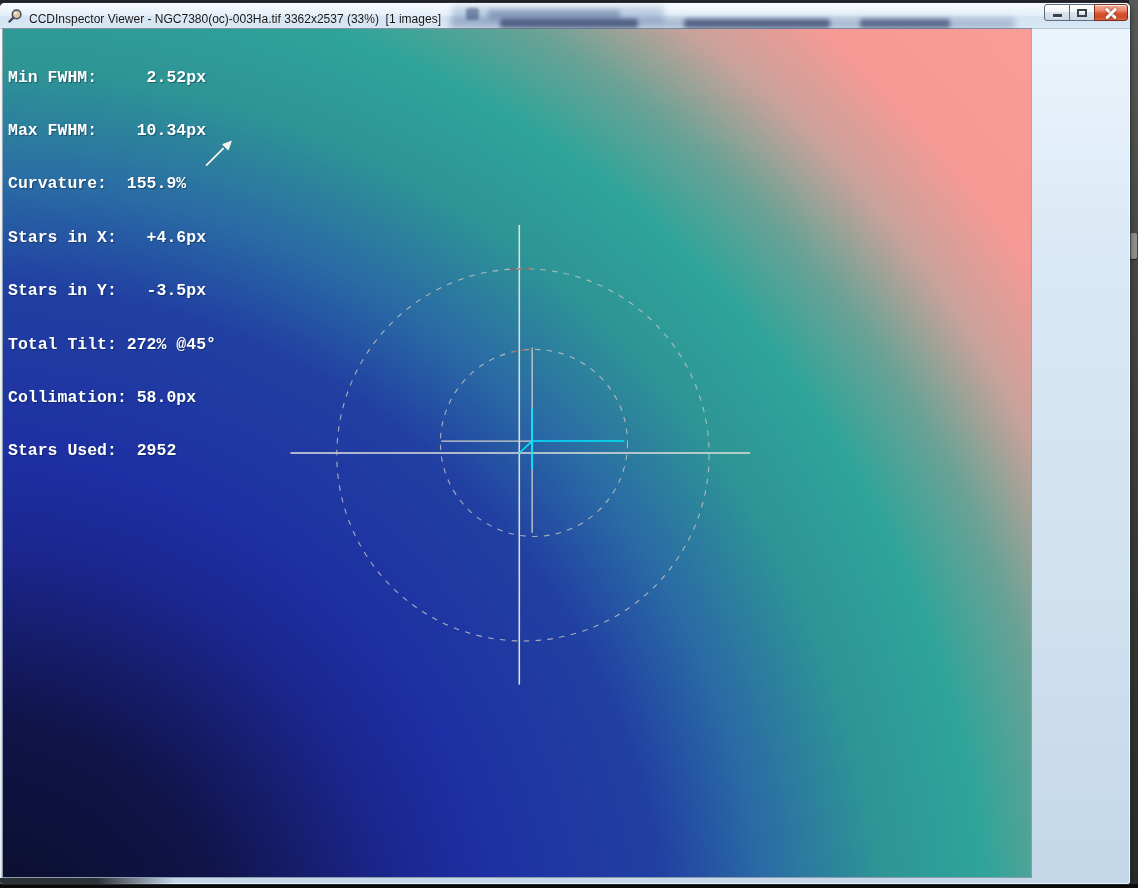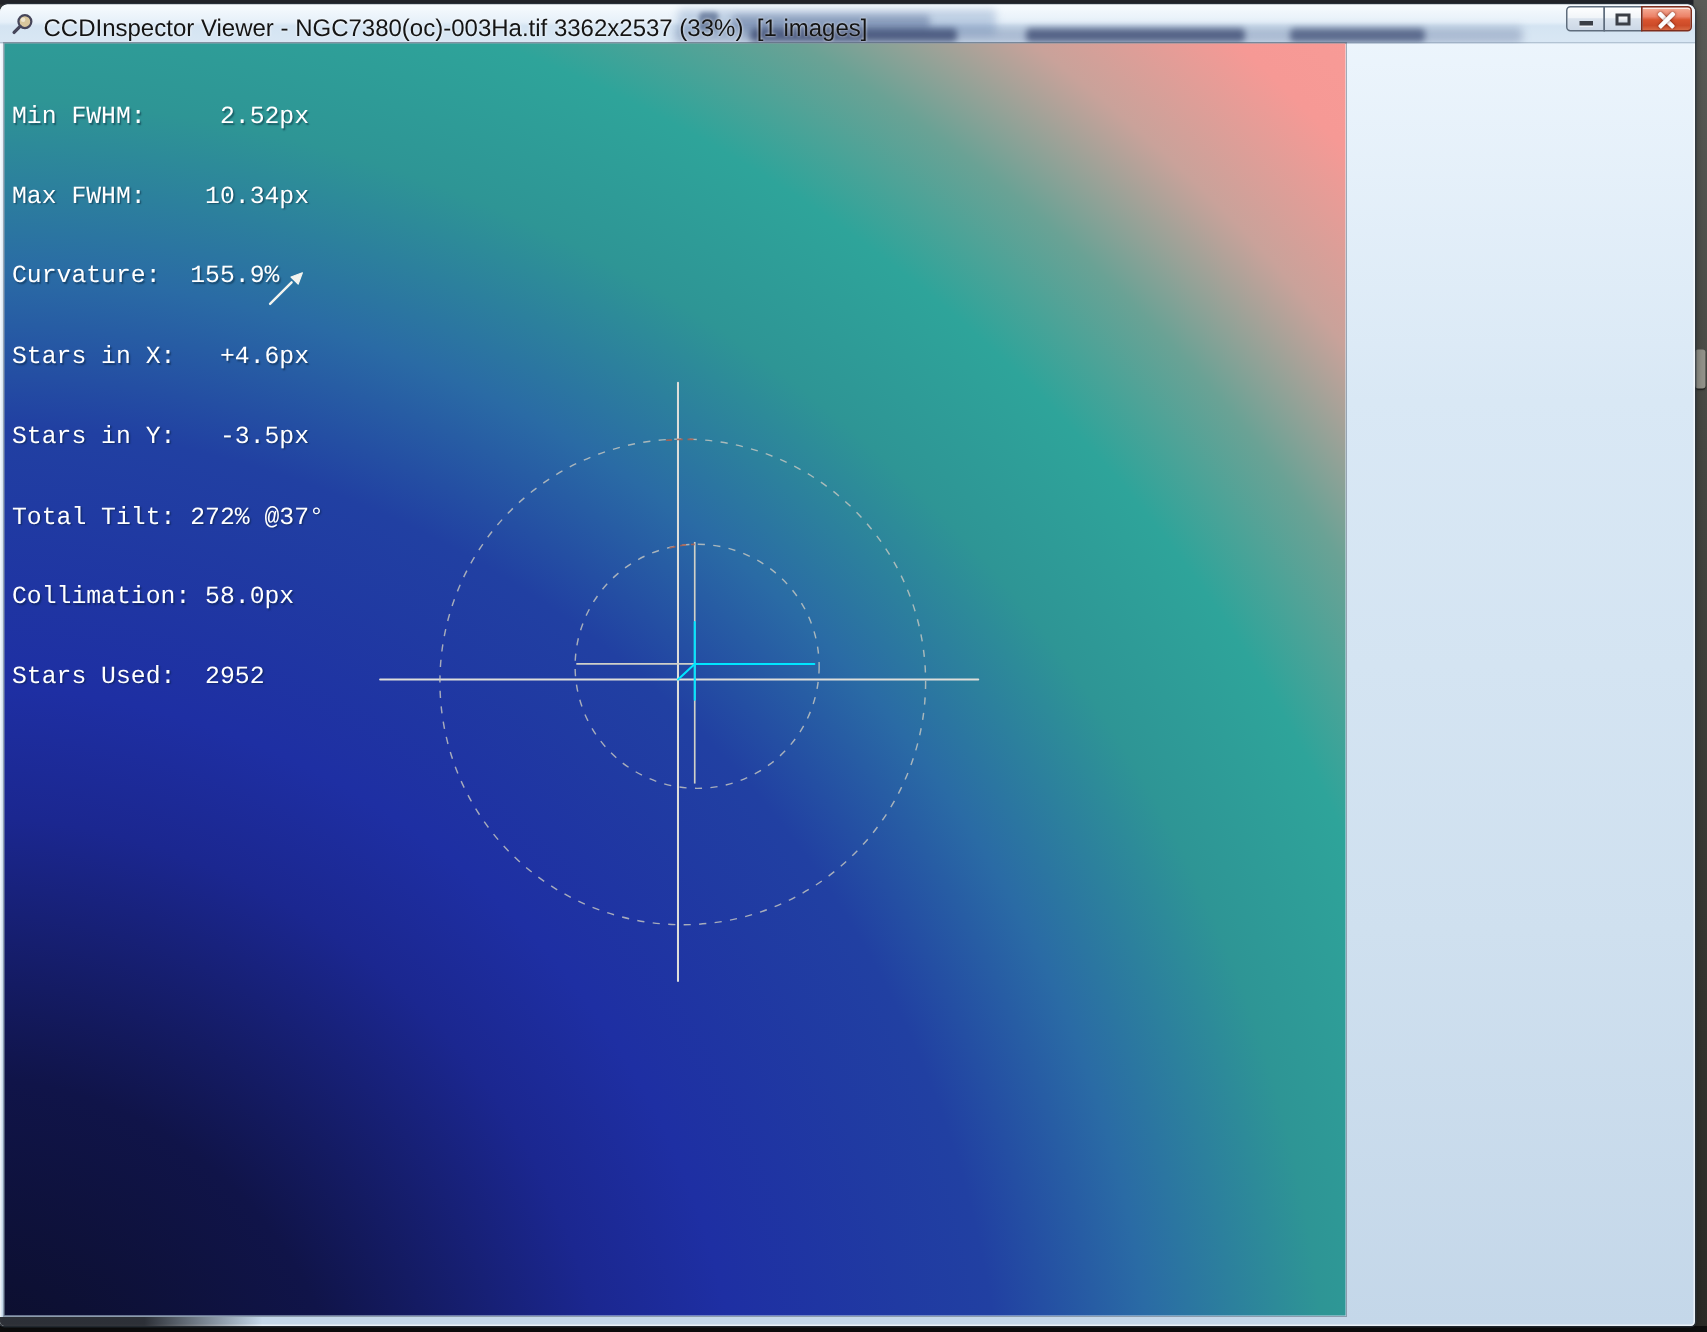--- a/index.html
+++ b/index.html
@@ -25,56 +25,56 @@
   .blob{position:absolute;border-radius:3px;}
   .b1{left:452px;top:3px;width:212px;height:17px;background:rgba(125,155,195,.40);filter:blur(3px);}
   .b2{left:466px;top:5px;width:13px;height:12px;background:rgba(55,75,115,.55);filter:blur(1.5px);}
   .b3{left:488px;top:7px;width:132px;height:9px;background:rgba(95,115,155,.50);filter:blur(2.5px);}
   .b4{left:450px;top:15px;width:565px;height:11px;background:rgba(40,60,110,.25);filter:blur(3px);}
   .b5{left:500px;top:16px;width:138px;height:9px;background:rgba(28,42,85,.60);filter:blur(2px);}
   .b6{left:684px;top:16px;width:146px;height:9px;background:rgba(28,42,85,.60);filter:blur(2px);}
   .b7{left:860px;top:16px;width:90px;height:9px;background:rgba(28,42,85,.55);filter:blur(2px);}
 
   .app-icon{position:absolute;left:7px;top:5px;width:16px;height:16px;}
-  .title-text{position:absolute;left:29px;top:4px;height:26px;line-height:25px;font-size:16px;color:#141414;
+  .title-text{position:absolute;left:29px;top:4px;height:26px;line-height:25px;font-size:12px;color:#141414;
     white-space:pre;text-shadow:0 0 2px rgba(255,255,255,.9);}
 
   .caption-buttons{position:absolute;right:2px;top:1px;height:17px;display:flex;}
   .cap-btn{position:relative;height:17px;border:1px solid #5f6d7d;box-sizing:border-box;
     box-shadow:inset 0 1px 0 rgba(255,255,255,.75);display:flex;align-items:center;justify-content:center;}
   .btn-min{width:26px;border-radius:3px 0 0 3px;
     background:linear-gradient(180deg,#ffffff 0%,#f1f5f9 45%,#dbe4ee 50%,#ccd8e6 100%);}
   .btn-max{width:26px;margin-left:-1px;
     background:linear-gradient(180deg,#ffffff 0%,#f1f5f9 45%,#dbe4ee 50%,#ccd8e6 100%);}
   .btn-close{width:34px;margin-left:-1px;border-color:#7e2d1c;border-radius:0 3px 3px 0;
     background:linear-gradient(180deg,#f6b09a 0%,#ec8268 40%,#d9542f 55%,#cc4b28 80%,#d86a45 100%);}
   .glyph-min{display:block;width:9px;height:3px;background:#3b3f46;margin-top:6px;box-shadow:0 1px 0 rgba(255,255,255,.6);}
   .glyph-max{display:block;width:10px;height:8px;border:2px solid #3b3f46;background:linear-gradient(#ffffff,#cfd8e2);box-sizing:border-box;}
   .glyph-close{position:relative;width:14px;height:12px;display:block;}
   .glyph-close i{position:absolute;left:0;top:5px;width:14px;height:2.6px;background:#fdfdfd;border-radius:1px;
     box-shadow:0 0 2px rgba(90,25,10,.85);}
   .xb1{transform:rotate(45deg);}
   .xb2{transform:rotate(-45deg);}
 
   
-  .client{position:absolute;left:3px;top:26px;width:894px;height:848px;overflow:hidden;
+  .client{position:absolute;left:3px;top:26px;width:1028px;height:848px;overflow:hidden;
     box-shadow:0 0 0 1px rgba(70,85,100,.45);
     background:radial-gradient(circle 1450px at -30px 950px,
       var(--c-navy,#0a0c1f) 0%,
       var(--c-deep-blue,#101449) 18%,
       #1b2790 30%,
       var(--c-royal,#1e2fa3) 36%,
       #2140a2 48%,
       #2a6ba5 55%,
       var(--c-teal,#2e9595) 63%,
       var(--c-green-teal,#2ea49a) 70%,
       var(--c-sage,#6aa295) 76%,
       var(--c-gray-pink,#c9a29a) 82%,
       var(--c-pink,#f69995) 88%,
-      #fb9e9a 100%);}
+      #fb9e9a 100%);font-weight:bold;}
   .overlay{position:absolute;left:0;top:0;width:100%;height:100%;}
   .l-main{stroke:var(--ov-line,#dededa);stroke-width:1.7;stroke-linecap:round;}
   .l-sec{stroke:#cfd0c8;stroke-width:1.4;}
   .l-cyan{stroke:var(--ov-cyan,#00e6ff);stroke-width:1.7;stroke-linecap:round;}
   .circ{fill:none;stroke:var(--ov-dash,#c9c9c2);stroke-width:1.2;stroke-dasharray:6 7;opacity:.8;}
   .tick{fill:none;stroke:var(--ov-red,#a96253);stroke-width:1.4;stroke-dasharray:5 4;opacity:.9;}
   .arrow-line{stroke:#f4f4ef;stroke-width:2;stroke-linecap:round;}
   .arrow-head{fill:#f4f4ef;stroke:#f4f4ef;stroke-width:1;stroke-linejoin:round;}
 
   .stats{position:absolute;left:5px;top:4px;font-family:"Liberation Mono","DejaVu Sans Mono",monospace;
@@ -143,21 +143,21 @@
           <path d="M556 314 A102 102 0 0 1 577 311" class="tick"></path>
           <line x1="222" y1="110" x2="240" y2="92" class="arrow-line"></line>
           <polygon points="249,84 239.5,87.5 245.5,93.5" class="arrow-head"></polygon>
         </svg>
       <div class="stats">
         <div>Min FWHM:     2.52px</div>
         <div>Max FWHM:    10.34px</div>
         <div>Curvature:  155.9%</div>
         <div>Stars in X:   +4.6px</div>
         <div>Stars in Y:   -3.5px</div>
-        <div>Total Tilt: 272% @37°</div>
+        <div>Total Tilt: 272% @45°</div>
         <div>Collimation: 58.0px</div>
         <div>Stars Used:  2952</div>
       </div>
     </div>
 
     <div class="bottom-shade"></div>
   </div>
 </div>
 
 </body></html>

